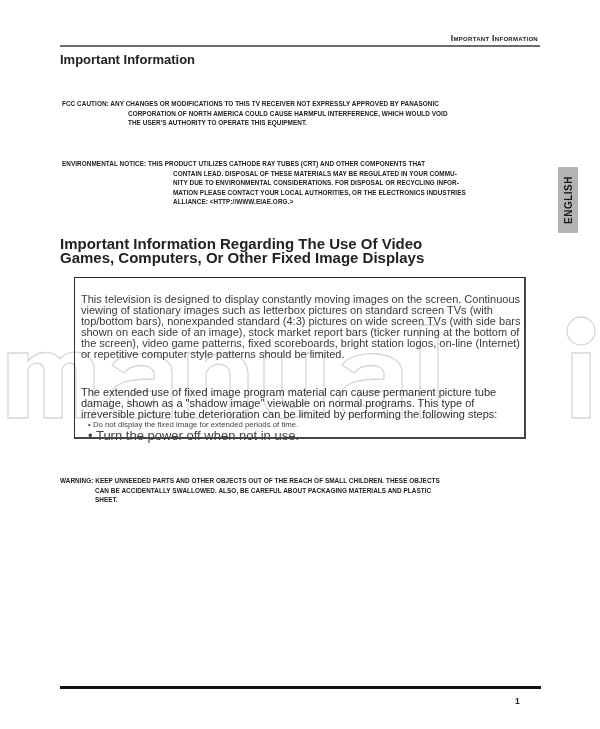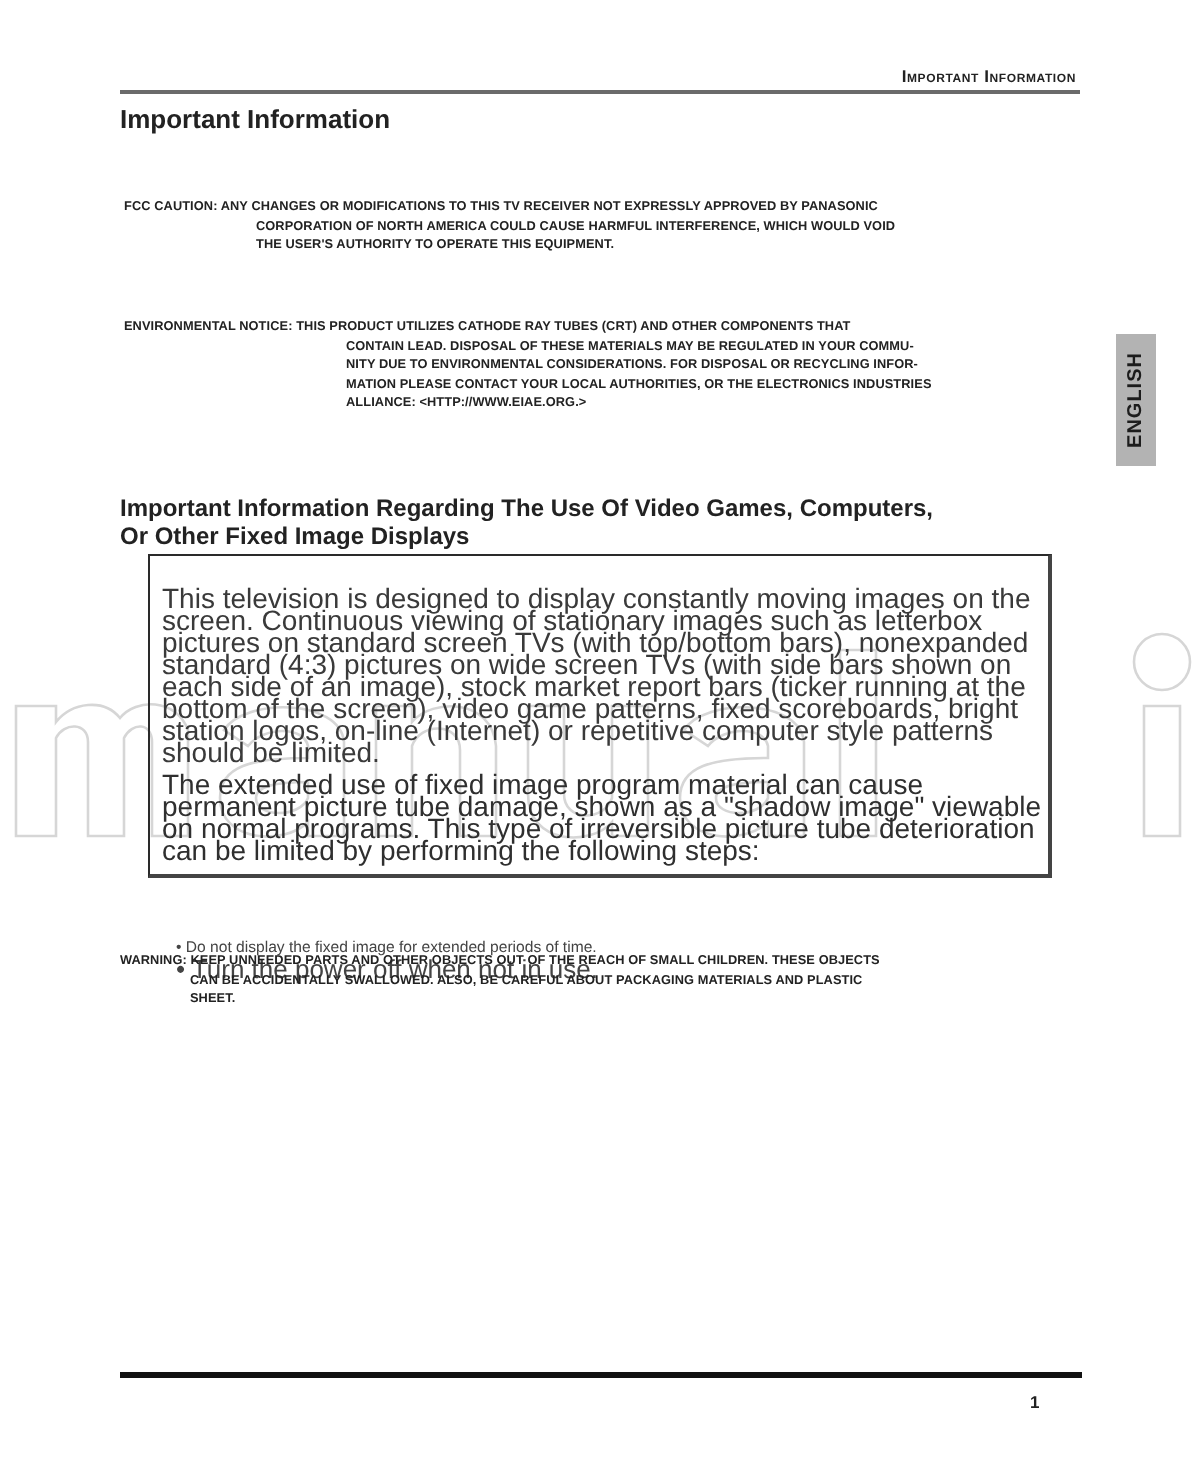--- a/index.html
+++ b/index.html
@@ -24,32 +24,32 @@
   .env { left: 62px; top: 159px; }
   .env .rest { padding-left: 111px; }
   .warn2 { left: 60px; top: 476px; }
   .warn2 .rest { padding-left: 35px; }
 
   .english-tab { left: 558px; top: 167px; width: 20px; height: 66px; background: #b3b3b3; }
   .english-tab span { position: absolute; left: 50%; top: 50%;
                       transform: translate(-50%, -50%) rotate(-90deg);
                       font-size: 10px; font-weight: bold; color: #1c1c1c; letter-spacing: 0.5px; }
 
-  .section-title { left: 60px; top: 247px; width: 420px; font-size: 12px; font-weight: bold;
+  .section-title { left: 60px; top: 237px; width: 420px; font-size: 15px; font-weight: bold;
                    line-height: 14px; color: #222; }
 
   .warning-box { left: 74px; top: 277px; width: 452px; height: 162px;
                  border: 1px solid #2a2a2a; border-right: 2px solid #444; border-bottom: 2px solid #444;
                  box-sizing: border-box; background: transparent; }
   .box-inner { position: absolute; left: 6px; top: 6px; width: 440px; }
   .box-warning { font-size: 8.3px; font-weight: bold; line-height: 11px; color: #222; }
   .box-warning .l2 { font-size: 7.5px; }
-  .box-para { font-size: 14px; line-height: 11px; color: #3a3a3a; margin-top: 10px; }
-  .box-para.second { margin-top: 5px; color: #2f2f2f; }
-  .bullets { font-size: 7.8px; line-height: 10.5px; color: #444; padding-left: 7px; margin-top: 38px; }
+  .box-para { font-size: 11px; line-height: 11px; color: #3a3a3a; margin-top: 10px; }
+  .box-para.second { margin-top: 27px; color: #2f2f2f; }
+  .bullets { font-size: 7.8px; line-height: 10.5px; color: #444; padding-left: 7px; }
   .bullets .b2 { font-size: 13px; }
 
   .watermark { left: 0; top: 295px; width: 600px; height: 150px; pointer-events: none; }
 
   .foot-rule { left: 60px; top: 686px; width: 481px; height: 3px; background: #111; }
   .page-number { left: 515px; top: 696px; font-size: 8.5px; font-weight: bold; color: #222; }
 </style>
 </head>
 <body>
 

